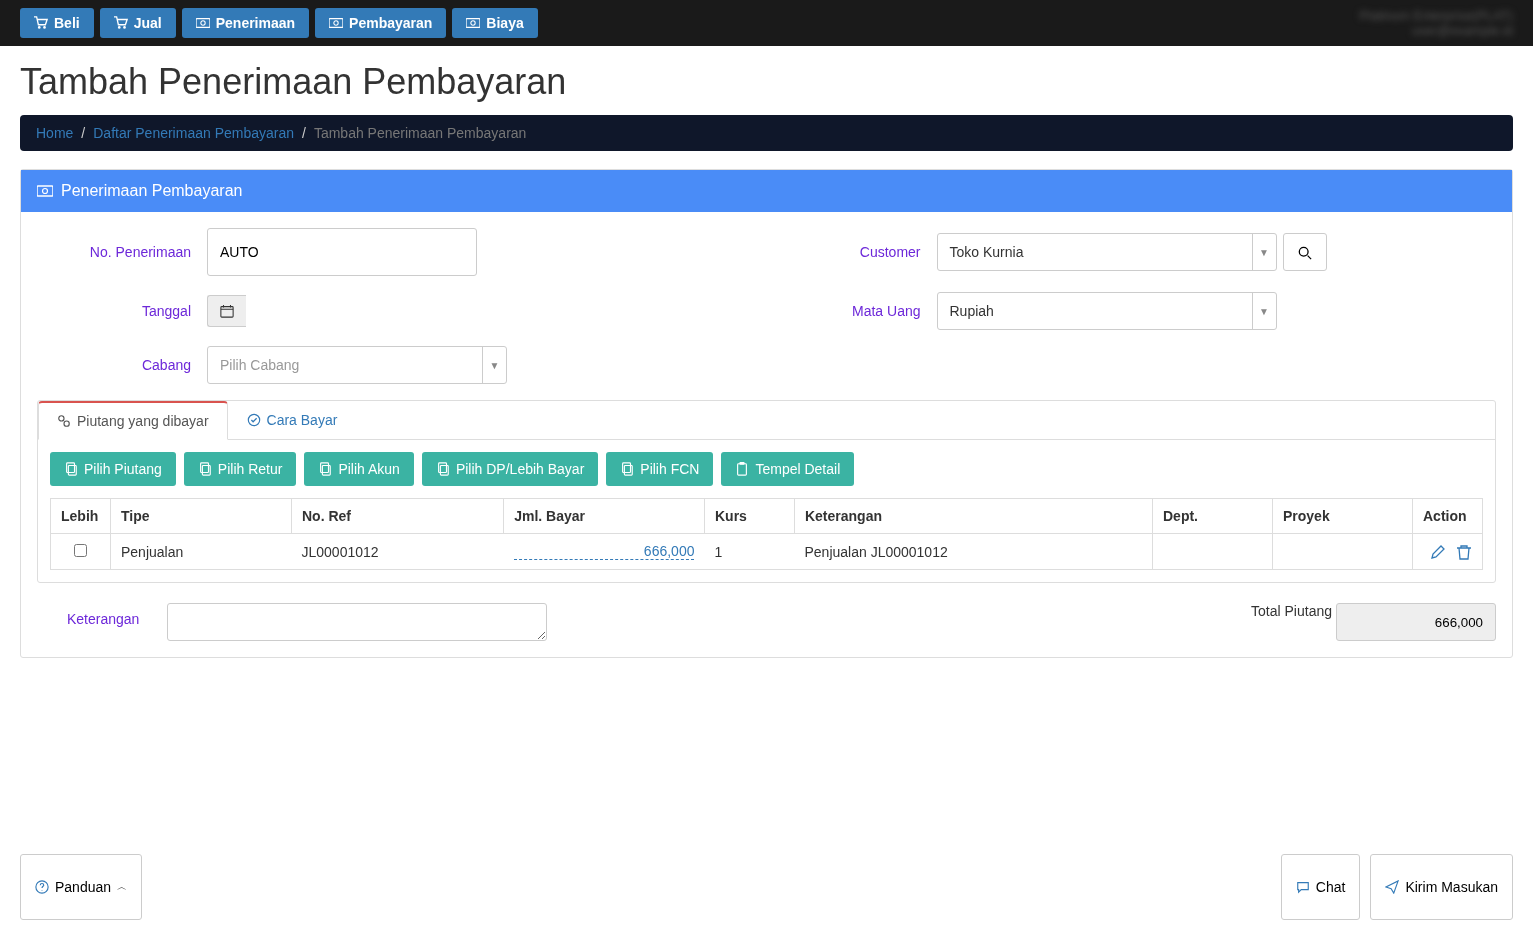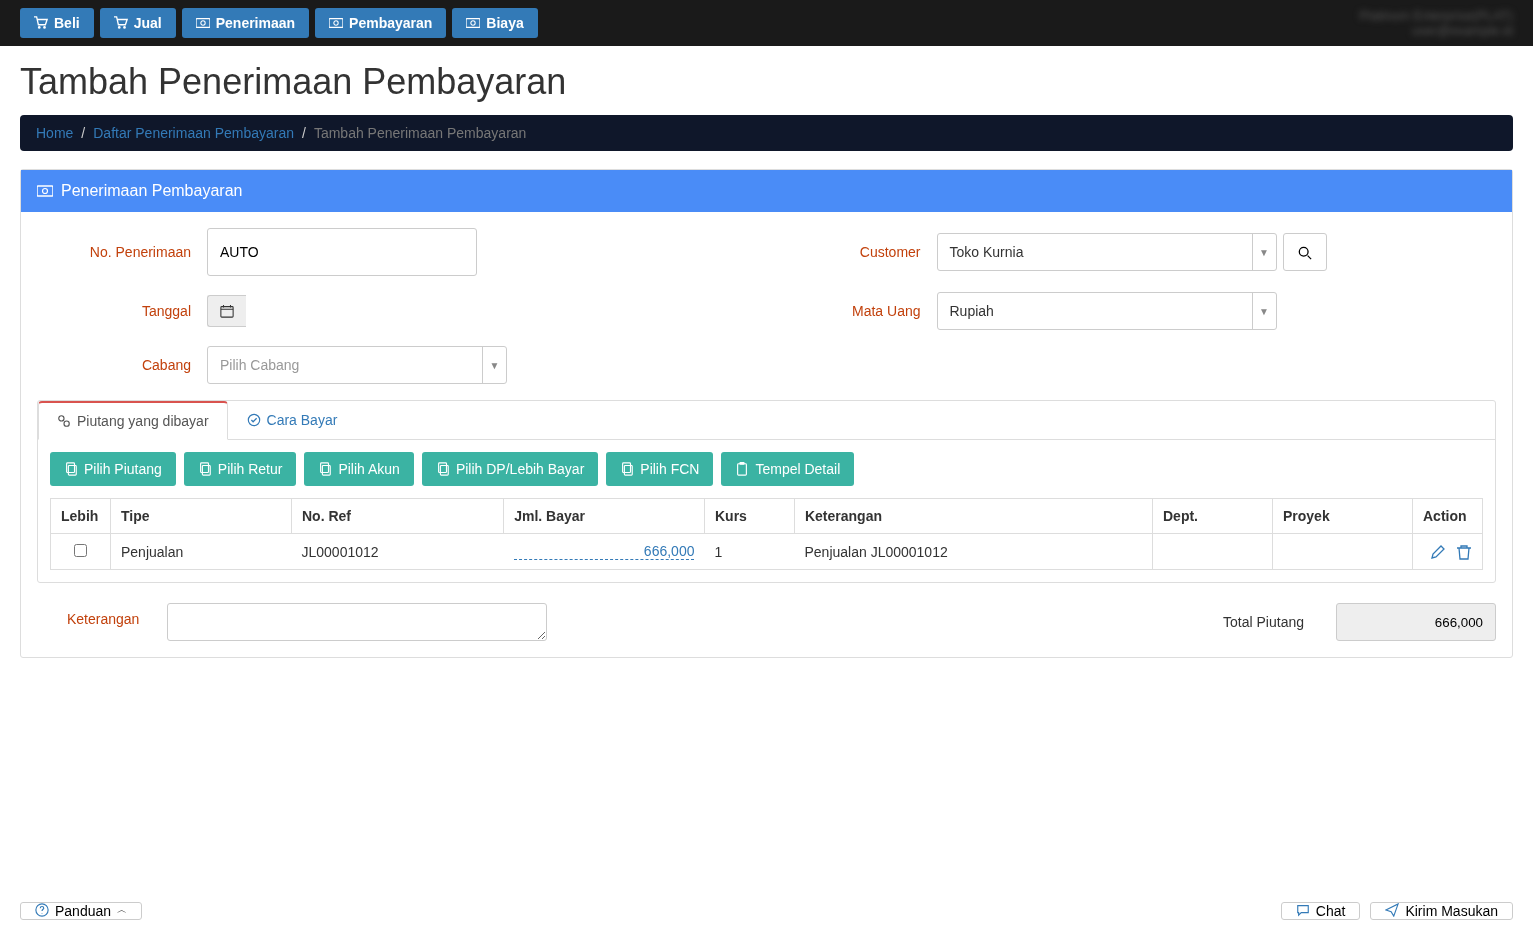--- a/index.html
+++ b/index.html
@@ -25,21 +25,21 @@
 
 .panel-body { padding: 16px; }
 
 .nav-tabs { list-style: none; border-bottom: 1px solid #ddd; display: flex; margin-bottom: 18px; }
 .nav-tabs li { margin-bottom: -1px; }
 .nav-tabs li a { display: flex; align-items: center; gap: 6px; padding: 10px 18px; text-decoration: none; color: #337ab7; border: 1px solid transparent; border-radius: 4px 4px 0 0; cursor: pointer; }
 .nav-tabs li.active a { color: #555; background: #fff; border-color: #ddd #ddd #fff; border-top: 2px solid #d9534f; }
 
 .form-row { display: flex; margin-bottom: 16px; }
 .form-col { flex: 1; display: flex; align-items: center; }
-.form-label { width: 170px; text-align: right; padding-right: 16px; color: #c2410c; font-size: 14px; }
+.form-label { width: 170px; text-align: right; padding-right: 16px; color: #6d28d9; font-size: 14px; }
 .form-control { height: 48px; padding: 6px 12px; border: 1px solid #ccc; border-radius: 3px; font-size: 14px; background: #fff; }
 .input-group { display: flex; }
 .input-group-addon { background: #eee; border: 1px solid #ccc; border-right: none; padding: 8px 12px; border-radius: 3px 0 0 3px; display:flex; align-items:center; }
 .input-group .form-control { border-radius: 0 3px 3px 0; }
 
 .select2 { position: relative; display: flex; align-items: center; height: 38px; border: 1px solid #ccc; border-radius: 3px; padding: 0 28px 0 12px; background: #fff; cursor: pointer; }
 .select2 .caret { position: absolute; right: 0; top: 0; bottom: 0; width: 24px; border-left: 1px solid #ccc; display:flex; align-items:center; justify-content:center; color:#888; font-size:10px;}
 .select2.placeholder { color: #999; }
 
 .btn-search { background: #fff; border: 1px solid #ccc; padding: 0 14px; height: 38px; border-radius: 3px; margin-left: 6px; cursor: pointer; }
@@ -63,21 +63,21 @@
 .total-row { display: flex; justify-content: space-between; align-items: center; margin-top: 20px; }
 .total-label { font-size: 14px; text-align: right; }
 .total-input { background: #eee; border: 1px solid #ccc; height: 38px; padding: 6px 12px; border-radius: 3px; text-align: right; width: 160px; }
 
 .keterangan-row { display:flex; align-items:flex-start; }
 .keterangan-row .form-label{padding-top:8px;}
 .keterangan-row textarea { flex:1; max-width:380px; height:38px; border:1px solid #ccc; border-radius:3px; padding:6px 12px; font-family:inherit; font-size:14px; resize:vertical;}
 
 .footer-bar { position: fixed; bottom: 12px; left: 20px; right: 20px; display: flex; justify-content: space-between; pointer-events: none; }
 .footer-bar > * { pointer-events: auto; }
-.btn-white { background: #fff; border: 1px solid #ccc; padding: 0 14px; border-radius: 3px; font-size: 14px; cursor: pointer; display:flex; align-items:flex-start; gap:6px; }
+.btn-white { background: #fff; border: 1px solid #ccc; padding: 24px 14px; border-radius: 3px; font-size: 14px; cursor: pointer; display:flex; align-items:center; gap:6px; }
 .footer-right { display: flex; gap: 10px; }
 
 svg.icn { width: 14px; height: 14px; fill: currentColor; vertical-align: middle; }
 svg.icn-lg { width: 16px; height: 16px; }
 </style>
 </head>
 <body>
 
 <div class="topbar">
   <div class="topbar-buttons">
@@ -309,21 +309,21 @@
             </tbody>
           </table>
         </div>
       </div>
 
       <div class="total-row">
         <div class="keterangan-row" style="flex:1">
           <label class="form-label" style="width:130px;text-align:left;padding-left:30px">Keterangan</label>
           <textarea style=""></textarea>
         </div>
-        <div style="display:flex;align-items:center;gap:32px">
+        <div style="display:flex;gap:4px">
           <span class="total-label">Total Piutang</span>
           <input class="total-input" readonly="" value="666,000" style="">
         </div>
       </div>
 
     </div>
   </div>
 </div>
 
 <div class="footer-bar">

